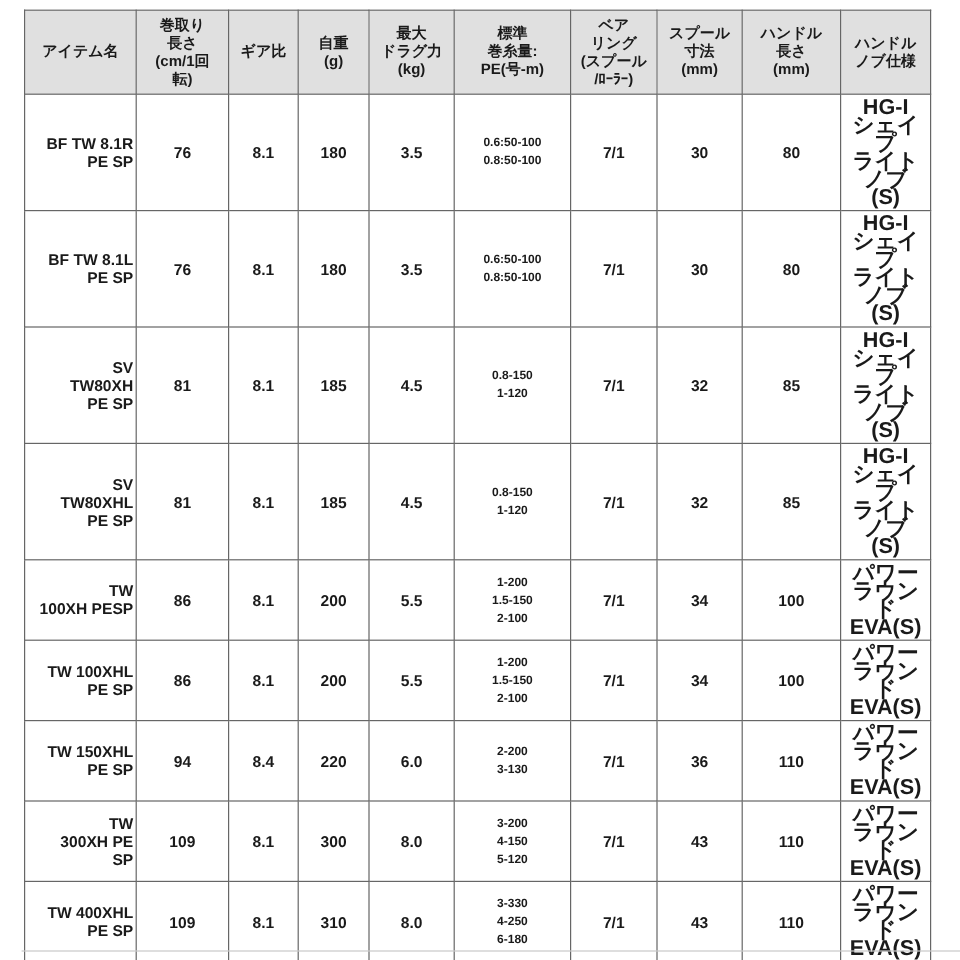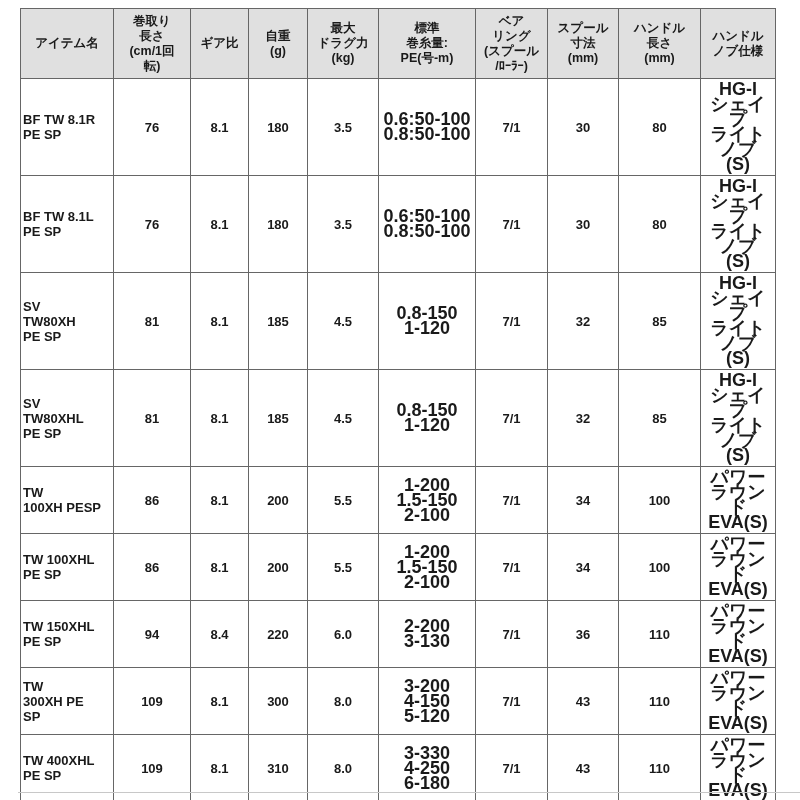--- a/index.html
+++ b/index.html
@@ -37,26 +37,26 @@
     vertical-align:middle;
     padding:3px 2px;
     white-space:pre-line;
     overflow:hidden;
   }
   table.spec th{
     background:var(--header-bg);
     font-size:12.5px;
   }
   table.spec td.item{
-    text-align:left;
+    text-align:right;
     padding-left:2px;
     margin-top:31px;
   }
   table.spec td.pe{
-    font-size:18px;
+    font-size:10px;
   }
   table.spec td.knob{
     font-size:18px;
   }
   .bottom-divider{
     position:absolute;
     left:18px;
     right:0;
     top:792px;
     border-top:1px solid var(--divider);

